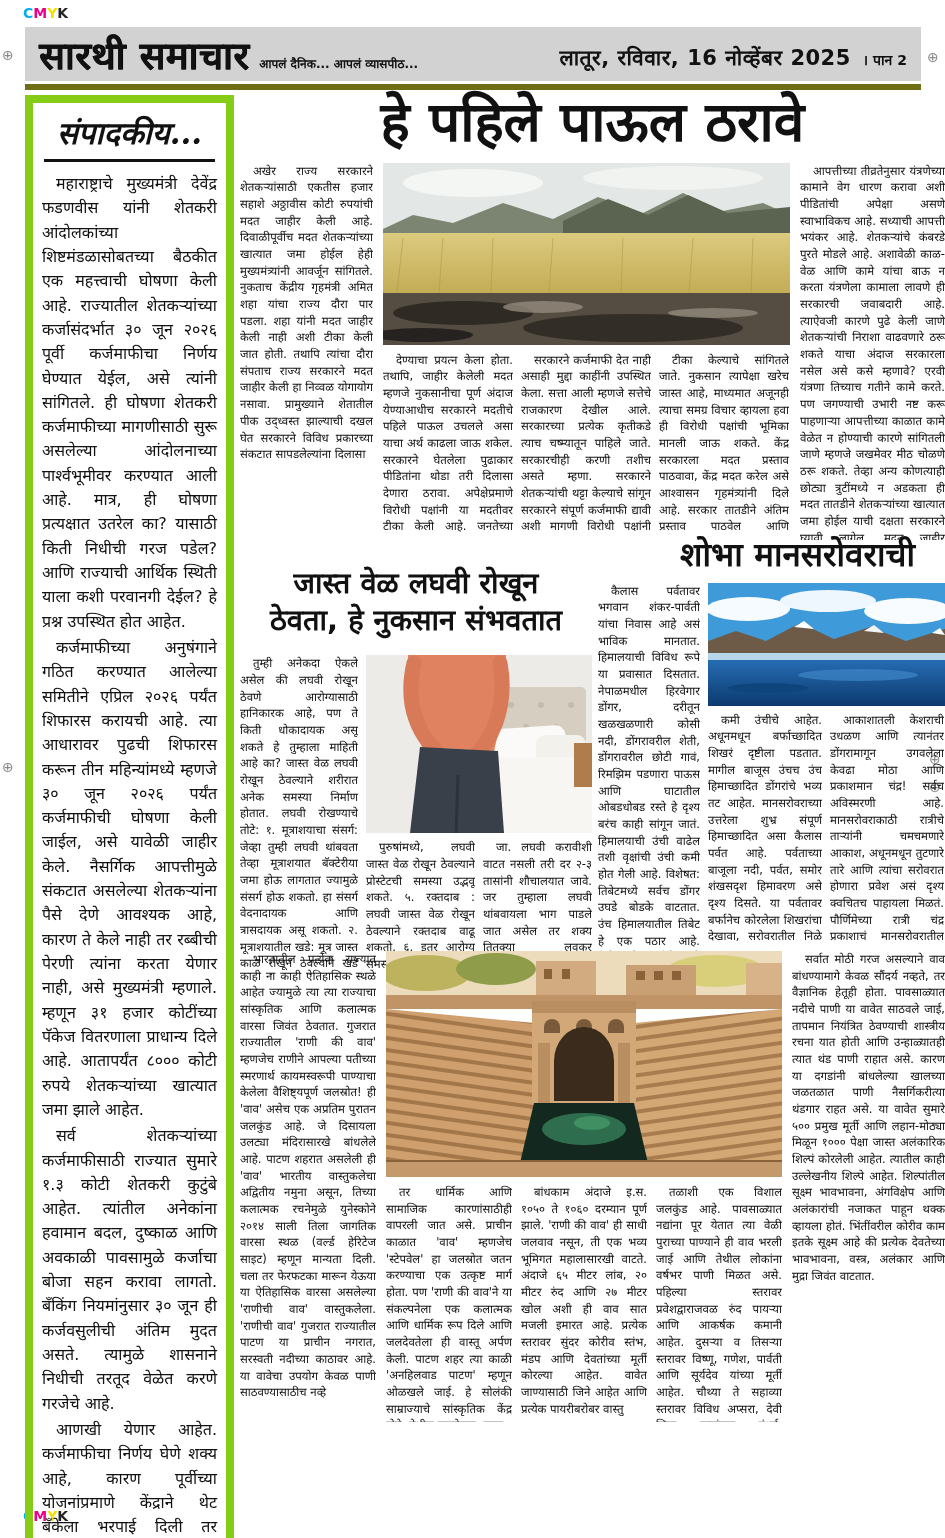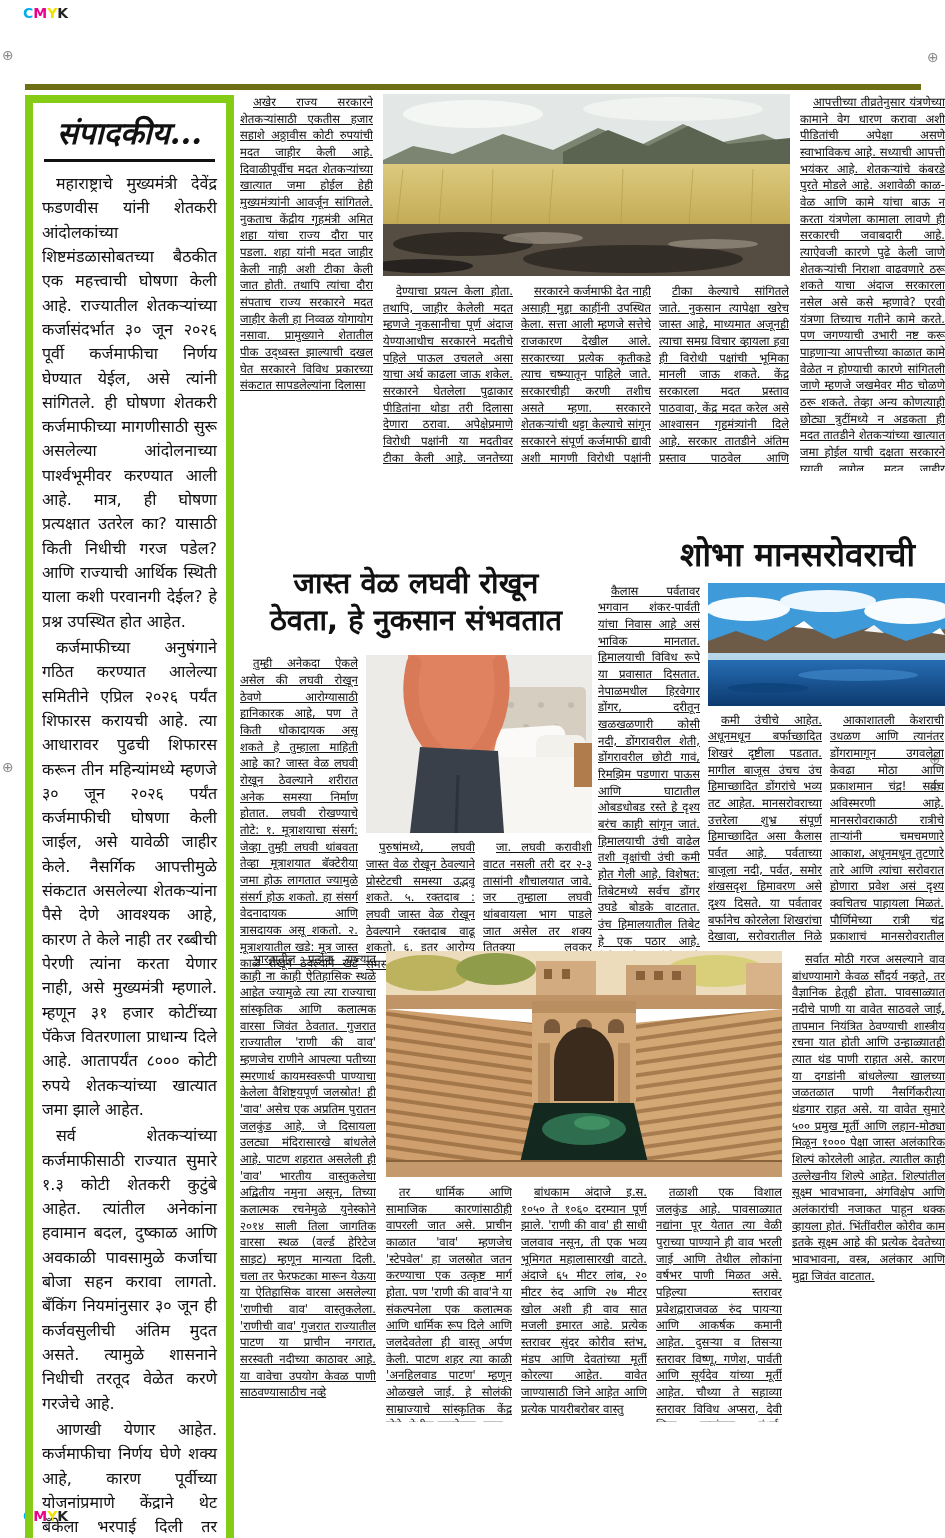--- a/index.html
+++ b/index.html
@@ -23,21 +23,21 @@
   .rule-olive{position:absolute;left:25px;top:84px;width:896px;height:6px;background:#6e6e14;}
   
   .edit-box{position:absolute;left:25px;top:95px;width:209px;height:1468px;border:8px solid #84cc16;
             box-sizing:border-box;padding:8px 9px;overflow:hidden;}
   .edit-head{font-size:31px;font-weight:900;font-style:italic;text-align:center;
              border-bottom:3px solid #111;padding-bottom:6px;margin:0 2px 10px 2px;
              font-family:"DejaVu Serif","Liberation Serif",serif;}
   .edit-sub{font-size:19px;font-weight:900;text-align:center;line-height:1.35;margin-bottom:10px;}
   .edit-body p{font-size:16px;line-height:1.52;text-align:justify;margin:0 0 2px 0;text-indent:14px;}
   
-  .bt{font-size:11.5px;line-height:1.45;text-align:justify;overflow:hidden;text-indent:13px;text-decoration:underline;}
+  .bt{font-size:11.5px;line-height:1.45;text-align:justify;overflow:hidden;text-indent:13px;}
   
   .art1{position:absolute;left:240px;top:88px;width:705px;}
   .art1 h1{margin:0;font-size:55px;font-weight:900;text-align:center;line-height:1.25;}
   .art1-body{display:flex;gap:10px;margin-top:6px;height:377px;}
   .a1c1{width:133px;height:377px;}
   .a1mid{width:407px;}
   .a1cols{display:flex;gap:8px;margin-top:7px;height:184px;}
   .a1cols .bt{width:130px;height:184px;}
   .a1right{width:145px;height:377px;}
   .photo-frame{overflow:hidden;line-height:0;}
@@ -73,33 +73,44 @@
 <div class="page">
 
   <div class="cmyk" style="left:23px;top:5px;"><span class="c-c">C</span><span class="c-m">M</span><span class="c-y">Y</span><span class="c-k">K</span></div>
   <div class="cmyk" style="left:23px;top:1508px;"><span class="c-c">C</span><span class="c-m">M</span><span class="c-y">Y</span><span class="c-k">K</span></div>
   <div class="regmark" style="left:2px;top:48px;">⊕</div>
   <div class="regmark" style="left:927px;top:50px;">⊕</div>
   <div class="regmark" style="left:929px;top:752px;">⊕</div>
   <div class="regmark" style="left:929px;top:780px;">⊕</div>
   <div class="regmark" style="left:2px;top:760px;">⊕</div>
 
+  <div class="masthead">
+    <div class="mast-left">
+      <span class="paper-title">सारथी समाचार</span>
+      <span class="tagline">आपलं दैनिक... आपलं व्यासपीठ...</span>
+    </div>
+    <div class="mast-right">
+      <span class="dateline">लातूर, रविवार, 16 नोव्हेंबर 2025</span>
+      <span class="pageno"><span>।</span> <span>पान 2</span></span>
+    </div>
+  </div>
   <div class="rule-olive"></div>
 
   <div class="edit-box">
     <div class="edit-head">संपादकीय...</div>
     <div class="edit-body">
       <p>महाराष्ट्राचे मुख्यमंत्री देवेंद्र फडणवीस यांनी शेतकरी आंदोलकांच्या शिष्टमंडळासोबतच्या बैठकीत एक महत्त्वाची घोषणा केली आहे. राज्यातील शेतकऱ्यांच्या कर्जासंदर्भात ३० जून २०२६ पूर्वी कर्जमाफीचा निर्णय घेण्यात येईल, असे त्यांनी सांगितले. ही घोषणा शेतकरी कर्जमाफीच्या मागणीसाठी सुरू असलेल्या आंदोलनाच्या पार्श्वभूमीवर करण्यात आली आहे. मात्र, ही घोषणा प्रत्यक्षात उतरेल का? यासाठी किती निधीची गरज पडेल? आणि राज्याची आर्थिक स्थिती याला कशी परवानगी देईल? हे प्रश्न उपस्थित होत आहेत.</p>
       <p>कर्जमाफीच्या अनुषंगाने गठित करण्यात आलेल्या समितीने एप्रिल २०२६ पर्यंत शिफारस करायची आहे. त्या आधारावर पुढची शिफारस करून तीन महिन्यांमध्ये म्हणजे ३० जून २०२६ पर्यंत कर्जमाफीची घोषणा केली जाईल, असे यावेळी जाहीर केले. नैसर्गिक आपत्तीमुळे संकटात असलेल्या शेतकऱ्यांना पैसे देणे आवश्यक आहे, कारण ते केले नाही तर रब्बीची पेरणी त्यांना करता येणार नाही, असे मुख्यमंत्री म्हणाले. म्हणून ३१ हजार कोटींच्या पॅकेज वितरणाला प्राधान्य दिले आहे. आतापर्यंत ८००० कोटी रुपये शेतकऱ्यांच्या खात्यात जमा झाले आहेत.</p>
       <p>सर्व शेतकऱ्यांच्या कर्जमाफीसाठी राज्यात सुमारे १.३ कोटी शेतकरी कुटुंबे आहेत. त्यांतील अनेकांना हवामान बदल, दुष्काळ आणि अवकाळी पावसामुळे कर्जाचा बोजा सहन करावा लागतो. बँकिंग नियमांनुसार ३० जून ही कर्जवसुलीची अंतिम मुदत असते. त्यामुळे शासनाने निधीची तरतूद वेळेत करणे गरजेचे आहे.</p>
       <p>आणखी येणार आहेत. कर्जमाफीचा निर्णय घेणे शक्य आहे, कारण पूर्वीच्या योजनांप्रमाणे केंद्राने थेट बँकेला भरपाई दिली तर शेतकऱ्यांचे सगळे कर्ज एका रकमेतून ते माफ करू शकते. कर्जमाफीमुळे शेतकऱ्यांचे कर्ज घेण्याचे प्रमाण वाढते. ज्यामुळे शेतकऱ्यांच्या उत्पन्नात १३% वाढ होऊ शकते आणि ग्रामीण अर्थव्यवस्थेला चालना देखील मिळू शकते. मात्र याचा लाभ सर्व शेतकऱ्यांना मिळणे आवश्यक आहे. मागे देवेंद्र फडणवीस सरकारने कर्जमाफी केली, पण त्याचा लाभ केवळ अर्ध्याच शेतकऱ्यांना मिळाला. त्यामुळे असमाधान वाढले आणि त्यांना टीका सहन करावी लागली. उद्धव ठाकरे यांनी मुख्यमंत्री म्हणून दोन लाख रुपयांपर्यंत कर्जमुक्ती जाहीर केली तेव्हा ज्याचा लाभ सर्व शेतकऱ्यांना मिळाला होता.</p>
     </div>
   </div>
 
   <div class="art1">
+    <h1>हे पहिले पाऊल ठरावे</h1>
     <div class="art1-body">
       <div class="bt a1c1">अखेर राज्य सरकारने शेतकऱ्यांसाठी एकतीस हजार सहाशे अठ्ठावीस कोटी रुपयांची मदत जाहीर केली आहे. दिवाळीपूर्वीच मदत शेतकऱ्यांच्या खात्यात जमा होईल हेही मुख्यमंत्र्यांनी आवर्जून सांगितले. नुकताच केंद्रीय गृहमंत्री अमित शहा यांचा राज्य दौरा पार पडला. शहा यांनी मदत जाहीर केली नाही अशी टीका केली जात होती. तथापि त्यांचा दौरा संपताच राज्य सरकारने मदत जाहीर केली हा निव्वळ योगायोग नसावा. प्रामुख्याने शेतातील पीक उद्ध्वस्त झाल्याची दखल घेत सरकारने विविध प्रकारच्या संकटात सापडलेल्यांना दिलासा</div>
       <div class="a1mid">
         <div class="photo-frame" style="width:407px;height:182px;">
           <svg width="407" height="182" viewBox="0 0 407 182" xmlns="http://www.w3.org/2000/svg">
             <defs>
               <linearGradient id="goldf" x1="0" y1="0" x2="0" y2="1">
                 <stop offset="0" stop-color="#dcca7e"></stop>
                   <stop offset="1" stop-color="#c3ab55"></stop>
               </linearGradient>

